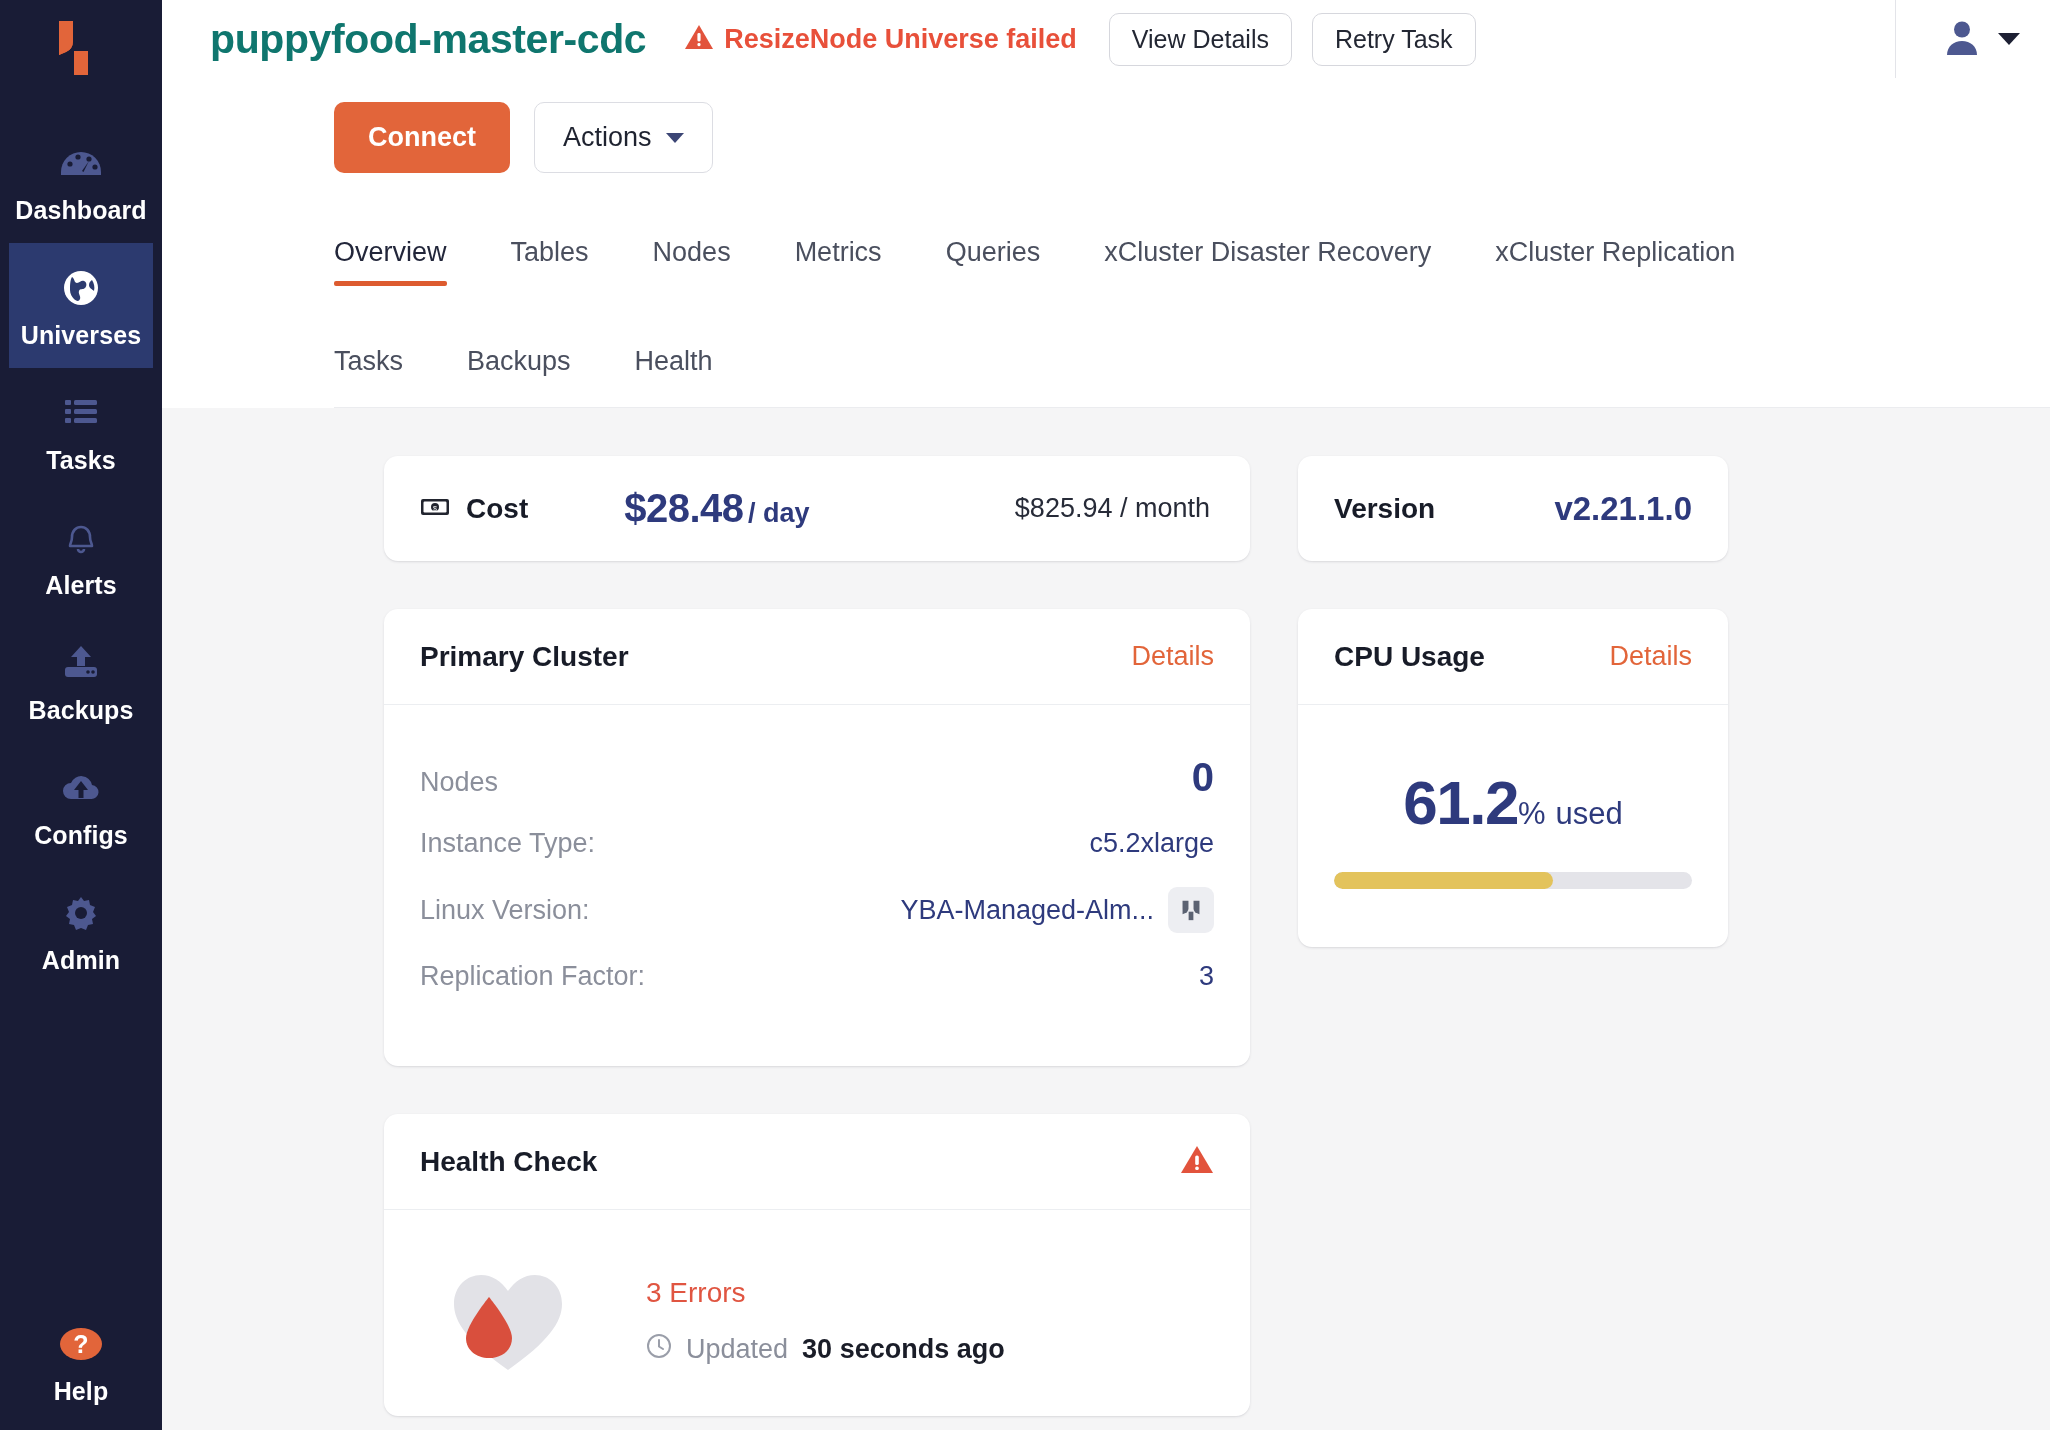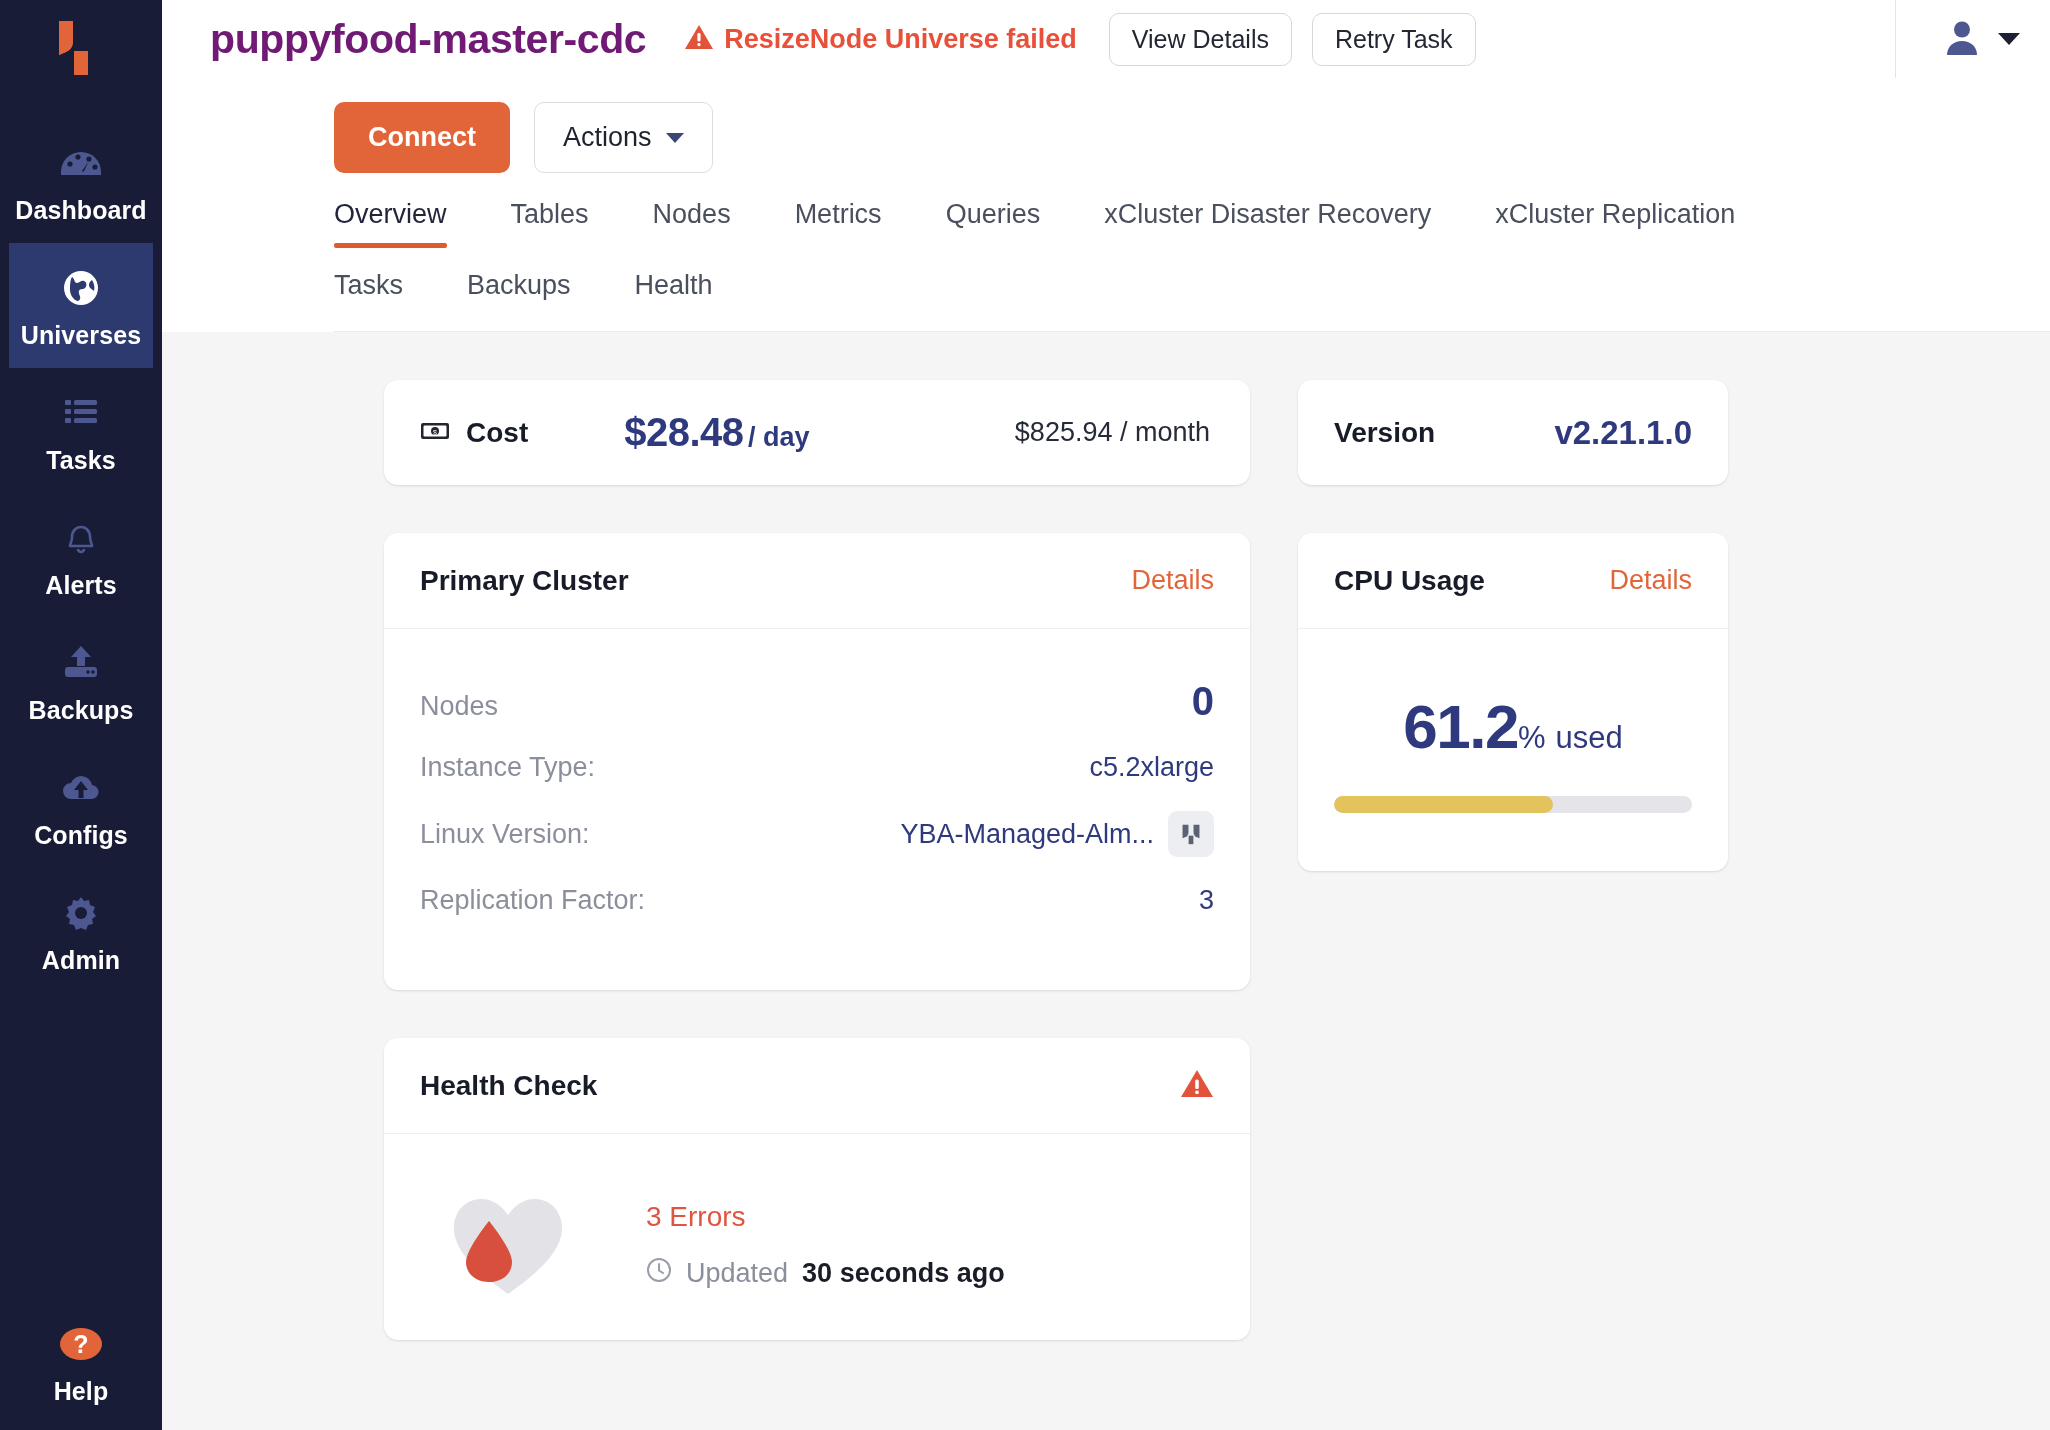--- a/index.html
+++ b/index.html
@@ -36,21 +36,21 @@
 
   
   .main { flex: 1 1 auto; height: 1430px; display: flex; flex-direction: column; background: #f5f5f6; }
 
   .topbar {
     background: #ffffff; height: 78px;
     display: flex; align-items: center; padding: 0 0 0 48px;
     flex: 0 0 78px;
   }
   .page-title {
-    font-size: 41px; font-weight: 700; color: #701a75; letter-spacing: -0.4px;
+    font-size: 41px; font-weight: 700; color: #0f766e; letter-spacing: -0.4px;
     white-space: nowrap;
   }
   .err-wrap {
     display: flex; align-items: center; gap: 10px; margin-left: 38px;
     white-space: nowrap;
   }
   .err-text { color: #e8503a; font-size: 27px; font-weight: 600; }
   .topbtns { display: flex; gap: 20px; margin-left: 32px; }
   .ghost-btn {
     border: 1px solid #d6d7dd; background: #fff; border-radius: 10px;
@@ -81,21 +81,21 @@
   .caret-sm {
     width: 0; height: 0; border-left: 9px solid transparent;
     border-right: 9px solid transparent; border-top: 10px solid #3c4675;
   }
 
   
   .tabsbar { background: #fff; padding-left: 172px; }
   .tabrow { display: flex; align-items: flex-end; gap: 0; }
   .tab {
     font-size: 27px; color: #4a4f5e; padding: 26px 0 18px 0; margin-right: 64px;
-    cursor: pointer; position: relative; white-space: nowrap;
+    cursor: pointer; position: relative; white-space: nowrap; margin-top: 38px;
   }
   .tab.active { color: #22263a; }
   .tab.active::after {
     content: ""; position: absolute; left: 0; right: 0; bottom: 0;
     height: 5px; background: #dd5b2f; border-radius: 2px;
   }
   .tabrow.second .tab { padding: 22px 0 30px 0; }
   .tabsbar .sep { height: 1px; background: #ebecef; }
 
   

